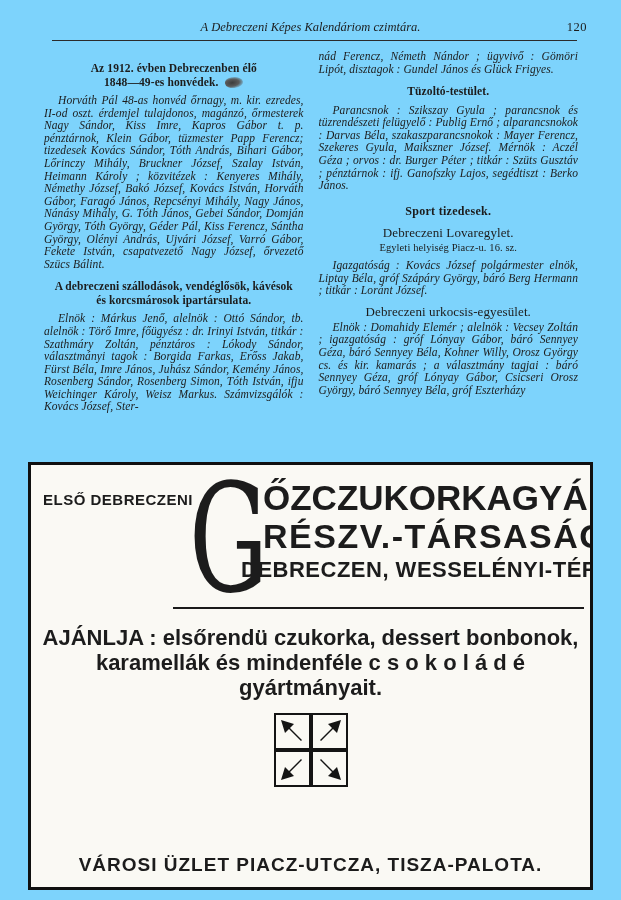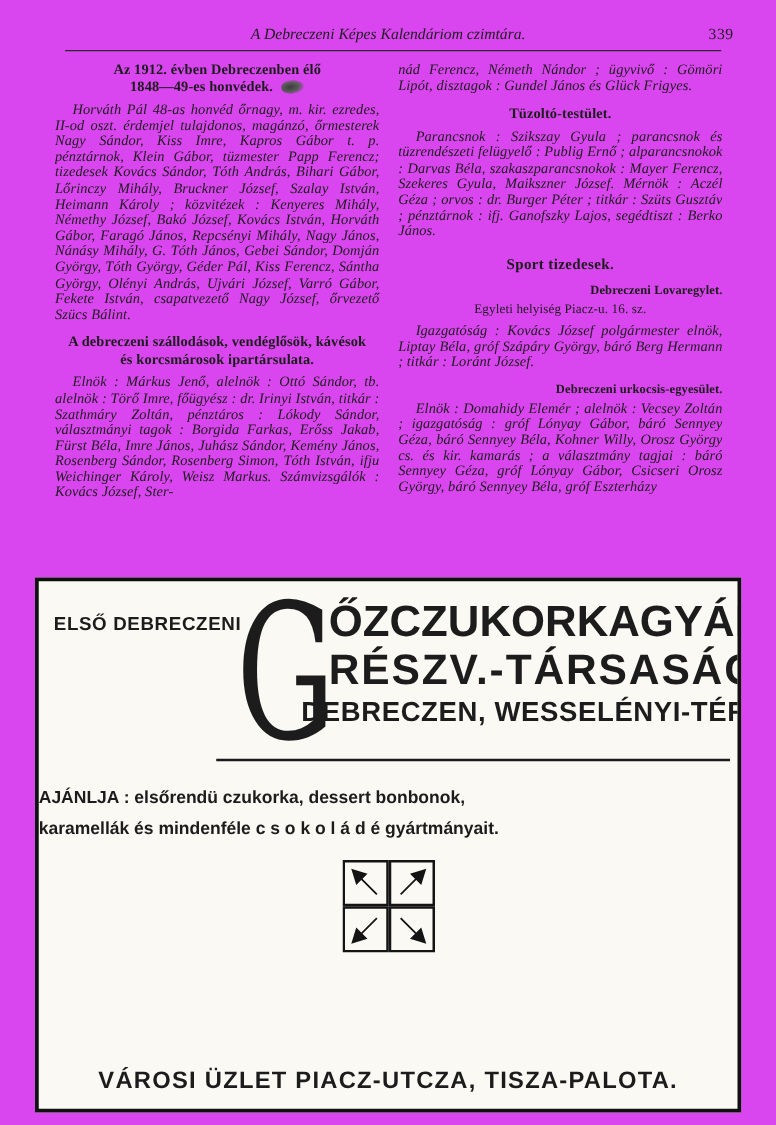--- a/index.html
+++ b/index.html
@@ -4,21 +4,21 @@
 <style>
   html, body { margin:0; padding:0; }
   body {
     width:621px; height:900px; overflow:hidden;
     background:#efede7;
     font-family:"Liberation Serif", serif;
     color:#1c1c1c;
   }
   .page {
     position:relative; width:621px; height:900px;
-    background:#d946ef;
+    background:#7dd3fc;
   }
 
   
   .running-head {
     position:absolute; top:20px; left:0; width:100%; height:17px;
     font-style:italic; font-size:12.5px; text-align:center;
   }
   .page-num {
     position:absolute; right:34px; top:0;
     font-style:normal; font-size:12.5px; letter-spacing:0.5px;
@@ -33,25 +33,25 @@
     position:absolute; top:50px; left:44px; width:534px; height:410px;
     display:flex; gap:15px; overflow:hidden;
     font-size:11.5px; line-height:12.6px;
     text-align:justify; letter-spacing:0.1px;
   }
   .col { flex:1; min-width:0; }
   .sec-head {
     margin:10px 6px 5px; font-weight:bold; text-align:center;
     font-size:11.5px; line-height:13.5px; text-indent:0;
   }
-  .sec-head.first { margin-top:0; }
+  .sec-head.first { margin-top:12px; }
   .sec-head.sport { margin-top:13px; font-size:12px; letter-spacing:0.3px; }
   .sub-head {
-    margin:9px 0 3px; font-weight:bold; text-align:right;
-    font-size:10px; line-height:12px;
+    margin:9px 0 3px; font-weight:normal; text-align:center;
+    font-size:13px; line-height:12px;
   }
   .columns p { margin:0 0 2px; text-indent:14px;font-style:italic; }
   .columns p.no-indent { text-indent:0; }
   .venue { text-align:center; font-size:10.5px; margin:1px 0 4px; }
   .smudge {
     display:inline-block; width:18px; height:11px; margin-left:7px;
     vertical-align:middle; transform:rotate(-8deg);
     border-radius:45% 60% 50% 55%;
     background:radial-gradient(ellipse at 40% 50%, #3c3c3c 0%, #5a5a5a 45%, rgba(95,95,95,0.25) 75%, rgba(0,0,0,0) 100%);
   }
@@ -74,35 +74,35 @@
     transform:scaleX(0.66); transform-origin:left top;
   }
   .ad-lines { display:flex; flex-direction:column; min-width:0; }
   .ad-title1 { font-weight:bold; font-size:35px; line-height:38px; white-space:nowrap; }
   .ad-title2 { font-weight:bold; font-size:34px; line-height:38px; letter-spacing:1.5px; white-space:nowrap; }
   .ad-subtitle {
     font-weight:bold; font-size:22px; line-height:30px; letter-spacing:0.5px;
     margin-left:-22px; white-space:nowrap;
   }
   .ad-rule { margin:8px 6px 0 142px; border-top:2px solid #1a1a1a; }
-  .ad-offer { margin-top:16px; font-weight:bold; font-size:14px; line-height:25px; }
+  .ad-offer { margin-top:16px; text-align:center; font-weight:bold; font-size:22px; line-height:25px; }
   .ad-ornament { text-align:center; margin-top:13px; }
   .ad-footer {
     position:absolute; left:0; right:0; bottom:11px;
     text-align:center; font-weight:bold; font-size:19px; letter-spacing:1px;
   }
 </style>
 </head>
 <body>
 
 <div class="page">
 
   <header class="running-head">
     <span>A Debreczeni Képes Kalendáriom czimtára.</span>
-    <span class="page-num">339</span>
+    <span class="page-num">120</span>
   </header>
   <div class="head-rule"></div>
 
   <div class="columns">
 
     <div class="col">
       <h3 class="sec-head first">
         <span>Az 1912. évben Debreczenben élő</span><br>
         <span>1848—49-es honvédek.</span><span class="smudge"></span>
       </h3>

